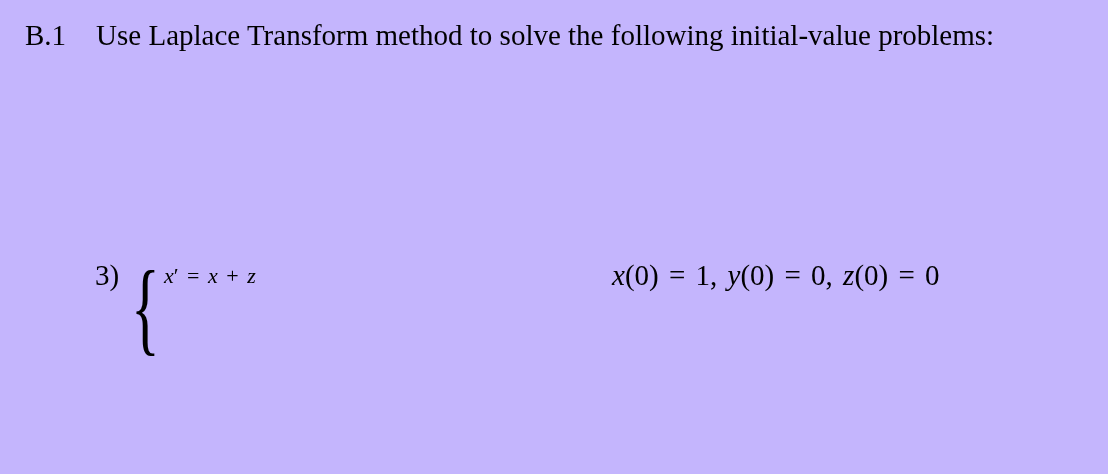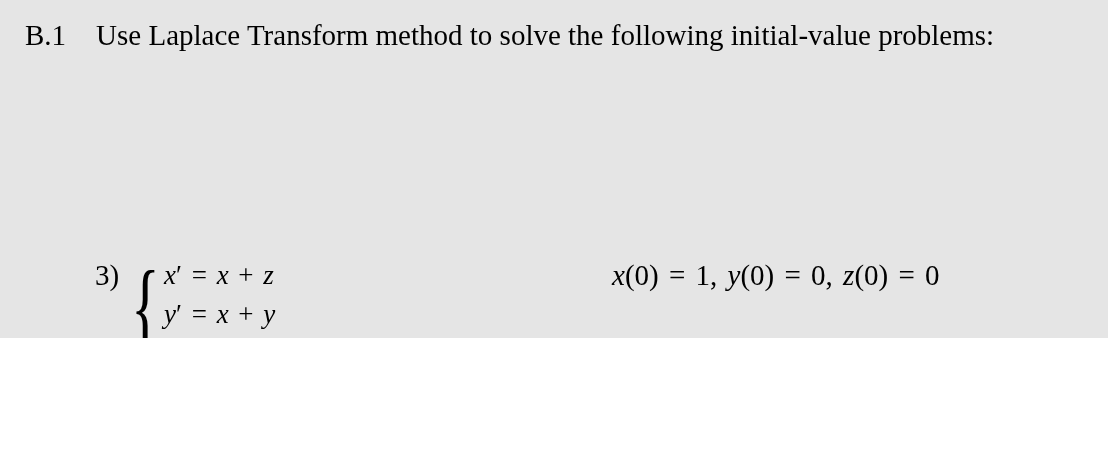--- a/index.html
+++ b/index.html
@@ -4,22 +4,22 @@
 <style>
   * { margin: 0; padding: 0; box-sizing: border-box; }
   html, body { background: #ffffff; }
   body {
     width: 1108px; height: 474px;
     font-family: "Liberation Serif", "DejaVu Serif", serif;
     color: #000000;
   }
   .page {
     position: relative;
-    width: 1108px; height: 338px;
-    background: #e5e5e5;
+    width: 1108px; height: 474px;
+    background: #c4b5fd;
     overflow: hidden;
     text-decoration: underline;
   }
   .header {
     position: absolute;
     left: 25px; top: 19px;
     font-size: 29px;
     white-space: nowrap;
   }
   .section-number {
@@ -36,21 +36,21 @@
     left: 131px; top: 256px;
     font-size: 100px;
     line-height: 100px;
     transform: scaleX(0.6) scaleY(1.04);
     transform-origin: left top;
     font-weight: 400;
   }
   .equations {
     position: absolute;
     left: 164px; top: 256px;
-    font-size: 27px;
+    font-size: 22px;
     line-height: 39px;
     white-space: nowrap;
     word-spacing: 3px;
   }
   .conditions {
     position: absolute;
     left: 612px; top: 256px;
     font-size: 29px;
     line-height: 39px;
     white-space: nowrap;
@@ -65,18 +65,17 @@
 <div class="page">
 
   <div class="header"><span class="section-number">B.1</span><span>Use Laplace Transform method to solve the following initial-value problems:</span></div>
 
   <div class="problem-number">3)</div>
 
   <div class="brace">{</div>
 
   <div class="equations">
     <div class="eq"><span class="v">x</span><span class="o">′ = </span><span class="v">x</span><span class="o"> + </span><span class="v">z</span></div>
-    <div class="eq"><span class="v">y</span><span class="o">′ = </span><span class="v">x</span><span class="o"> + </span><span class="v">y</span></div>
   </div>
 
   <div class="conditions"><span class="v">x</span><span class="o">(0) = 1, </span><span class="v">y</span><span class="o">(0) = 0, </span><span class="v">z</span><span class="o">(0) = 0</span></div>
 
 </div>
 
 </body></html>

